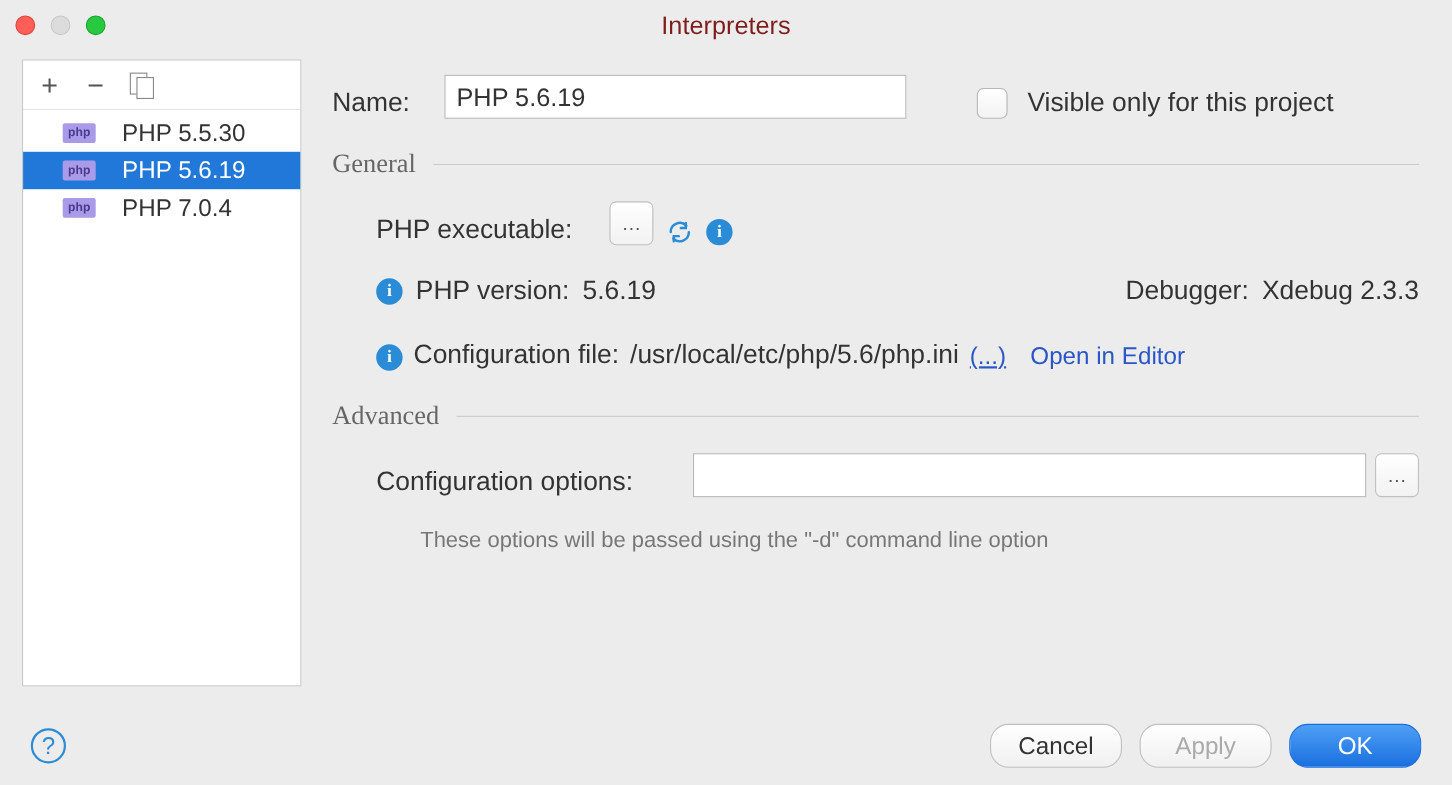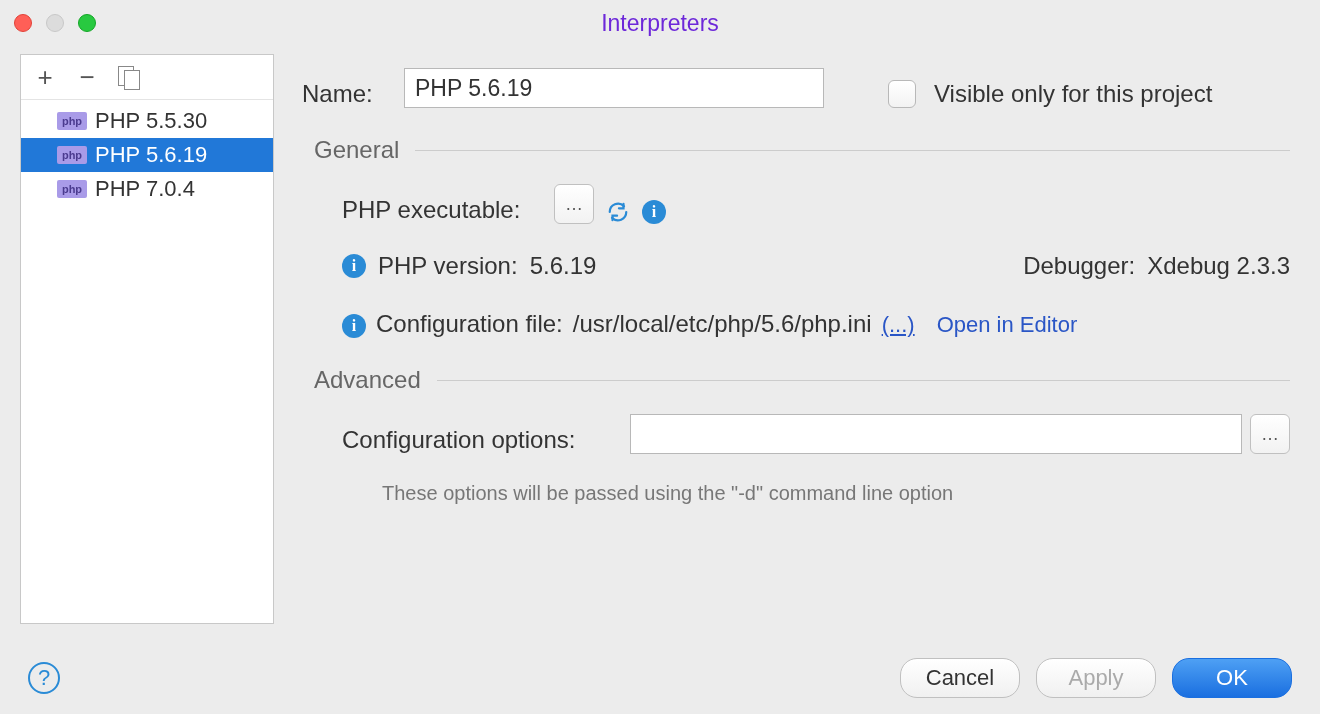--- a/index.html
+++ b/index.html
@@ -22,21 +22,21 @@
   .traffic { display: flex; gap: 14px; align-items: center; }
   .tl { width: 18px; height: 18px; border-radius: 50%; }
   .tl.red { background: #ff5f57; border: 1px solid #e24238; }
   .tl.yellow { background: #dcdcdc; border: 1px solid #c8c8c8; }
   .tl.green { background: #28c940; border: 1px solid #13a626; }
   .title-text {
     position: absolute;
     left: 0; right: 0;
     text-align: center;
     font-size: 23px;
-    color: #6d28d9;
+    color: #7f1d1d;
     pointer-events: none;
   }
   .body-area {
     display: flex;
     padding: 0 12px 0 20px;
     height: 590px;
   }
   .sidebar {
     width: 254px;
     background: #fff;
@@ -58,21 +58,21 @@
   .copy-icon::before, .copy-icon::after {
     content: ""; position: absolute;
     width: 14px; height: 18px;
     border: 1.5px solid #888;
     background: #fff;
   }
   .copy-icon::before { left: 0; top: 0; }
   .copy-icon::after { left: 6px; top: 4px; }
   .list { flex: 1; padding: 4px 0; }
   .list-item {
-    display: flex; align-items: center; gap: 8px;
+    display: flex; align-items: center; gap: 24px;
     padding: 4px 8px 4px 36px;
     cursor: pointer;
     font-size: 22px;
   }
   .list-item.selected { background: #2178d8; color: #fff; }
   .php-badge {
     width: 30px; height: 18px;
     background: #a99be8;
     color: #4b3b8f;
     font-size: 11px;
@@ -103,21 +103,22 @@
     border-radius: 6px;
     background: linear-gradient(#fff,#f2f2f2);
     display: inline-block;
   }
   .section-title {
     color: #666;
     font-size: 24px;
     display: flex;
     align-items: center;
     gap: 16px;
-    margin: 24px 0 20px 12px;
+    margin: 24px 0 20px 0;
+    font-family: Liberation Serif, serif;
   }
   .section-title .line { flex: 1; height: 1px; background: #ccc; }
   .indent { padding-left: 40px; }
   .indent2 { padding-left: 40px; }
   .info-icon {
     width: 24px; height: 24px;
     border-radius: 50%;
     background: #2a8bd6;
     color: #fff;
     font-size: 16px;

